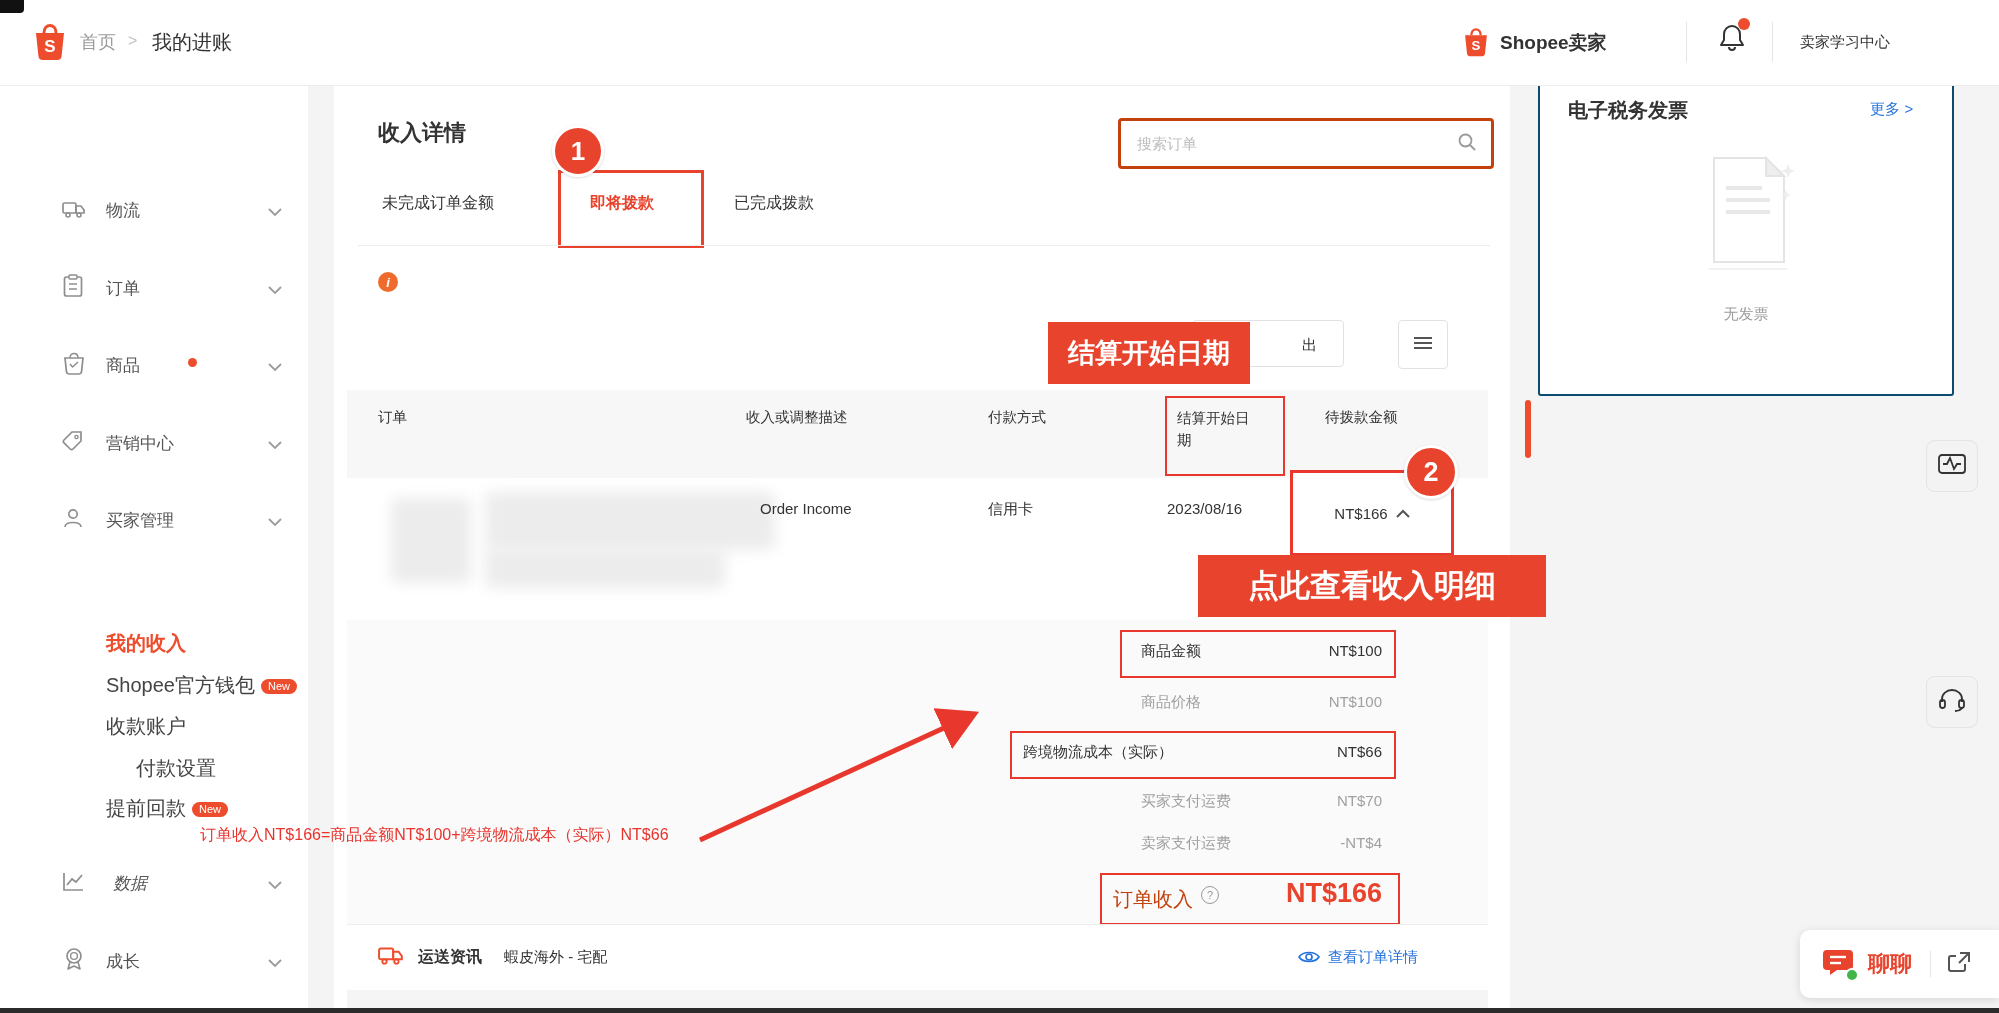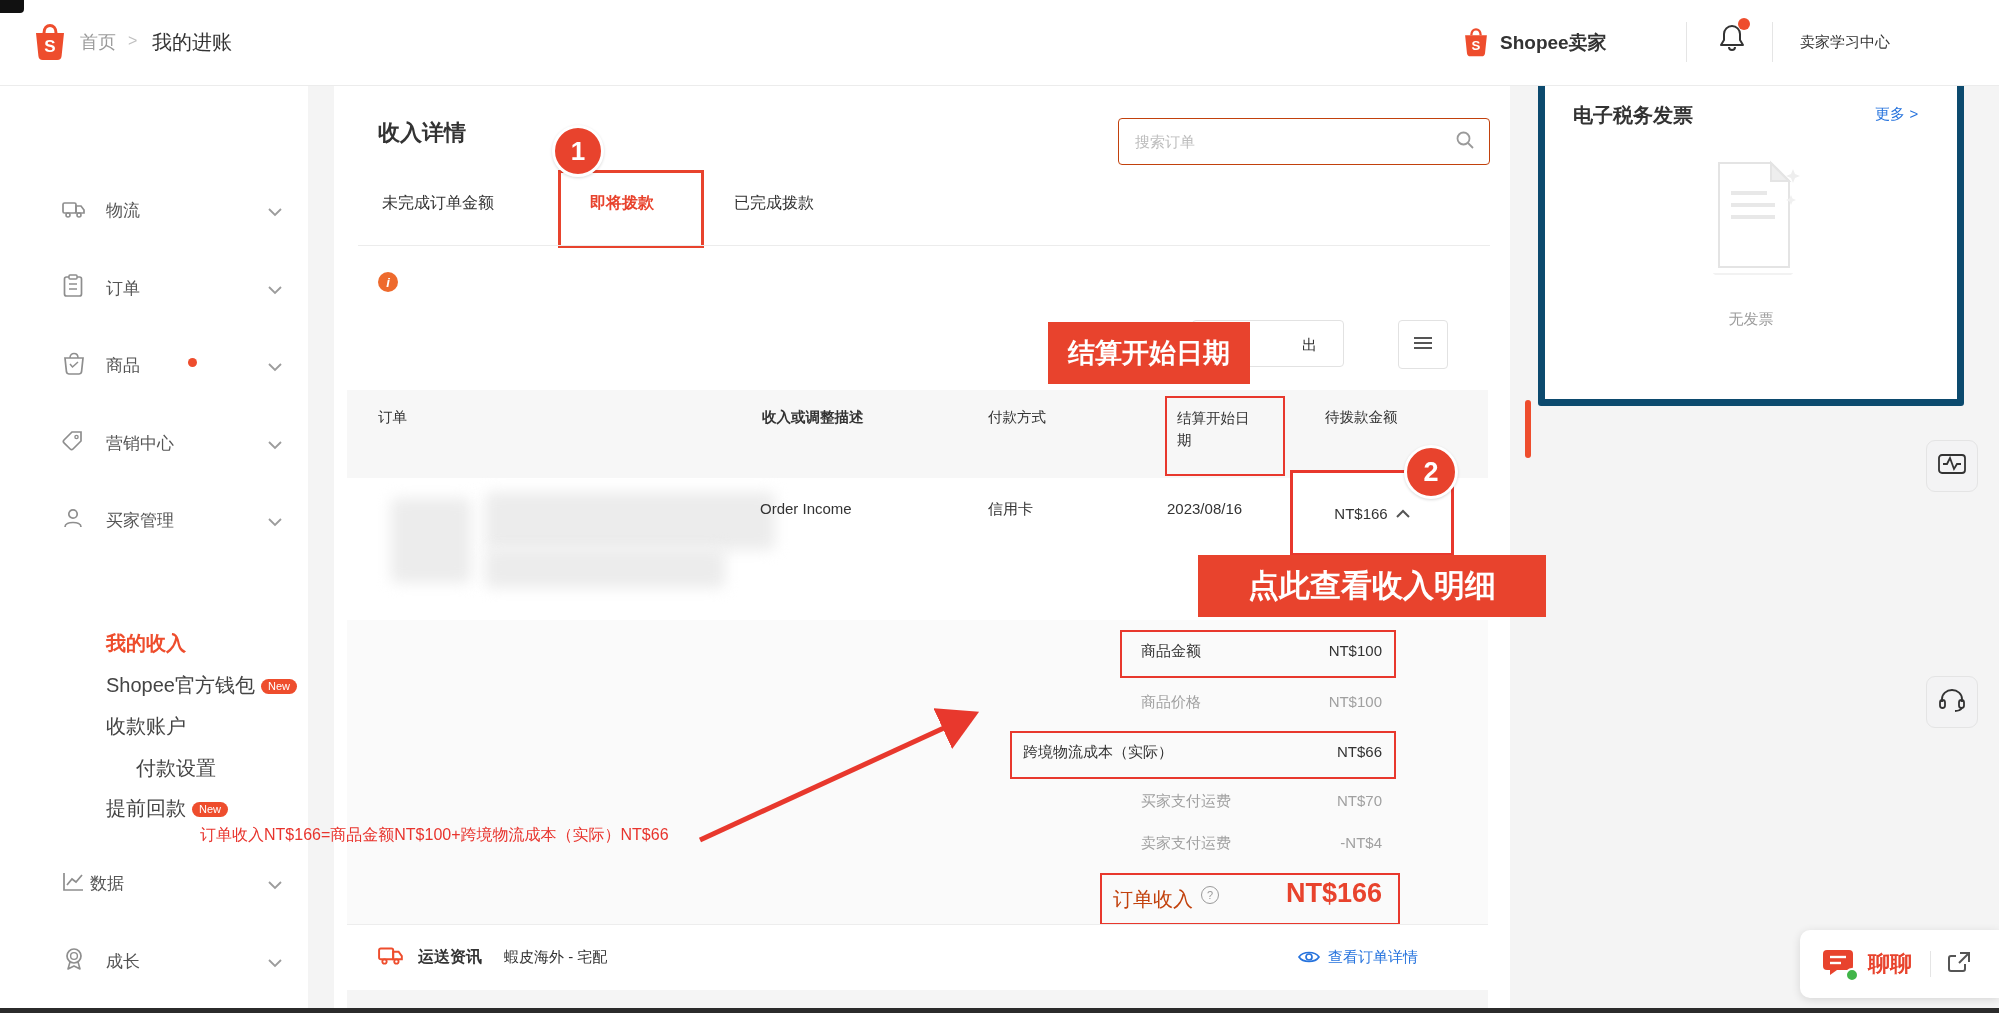--- a/index.html
+++ b/index.html
@@ -24,21 +24,21 @@
   .sideicon{color:#8e8e8e;}
   .chev{color:#9c9c9c;}
   
   .maincard{left:334px;top:85px;width:1176px;height:928px;background:#fff;z-index:4;}
   .pg-title{color:#333;font-size:22px;font-weight:600;}
   .tab{font-size:16px;color:#333;}
   .tab.active{color:#e8432d;font-weight:700;}
   .tabbox{border:3px solid #e8432d;}
   .stepbadge{background:#e8432d;color:#fff;font-weight:700;border-radius:50%;border:3px solid #fff;
              display:flex;align-items:center;justify-content:center;z-index:25;box-shadow:0 1px 3px rgba(0,0,0,.15);}
-  .searchbox{border:1px solid #c2410c;border-radius:4px;background:#fff;display:flex;align-items:center;padding:0 14px;}
+  .searchbox{border:3px solid #c2410c;border-radius:4px;background:#fff;display:flex;align-items:center;padding:0 14px;}
   .searchbox input{border:0;outline:0;flex:1;font-size:15px;color:#333;font-family:inherit;background:transparent;}
   .searchbox input::placeholder{color:#bdbdbd;}
   .notice-ico{width:20px;height:20px;border-radius:50%;background:#ee6a2d;color:#fff;font-size:13px;font-weight:700;
               display:flex;align-items:center;justify-content:center;font-style:italic;}
   .notice-txt{color:#333;font-size:15px;}
   .btn{background:#fff;border:1px solid #e2e2e2;border-radius:4px;color:#333;font-size:15px;}
   .callout{background:#e8432d;color:#fff;font-weight:700;display:flex;align-items:center;justify-content:center;z-index:22;}
   .thead{background:#f7f7f7;}
   .th{color:#333;font-size:14.5px;line-height:22px;}
   .redbox{border:2px solid #e8382d;}
@@ -51,21 +51,21 @@
   .bd-val-gray{color:#a0a0a0;font-size:15px;text-align:right;}
   .bd-total-label{color:#c2410c;font-size:20px;font-weight:500;}
   .bd-total-val{color:#e8432d;font-size:27px;font-weight:700;text-align:right;}
   .helpcirc{display:inline-flex;width:16px;height:16px;border:1.4px solid #9a9a9a;border-radius:50%;color:#9a9a9a;
             font-size:11px;align-items:center;justify-content:center;margin-left:6px;vertical-align:1px;}
   .annot{color:#e8342d;font-size:16px;}
   .ship-label{color:#333;font-size:16px;font-weight:700;}
   .ship-val{color:#333;font-size:15px;}
   .bluelink{color:#2673dd;font-size:15px;}
   
-  .rpanel{left:1538px;top:73px;width:412px;height:319px;background:#fff;border:7px solid #0c4a6e;border-radius:3px;z-index:6;}
+  .rpanel{left:1538px;top:73px;width:412px;height:319px;background:#fff;border:2px solid #0c4a6e;border-radius:3px;z-index:6;}
   .rp-title{color:#333;font-size:20px;font-weight:600;}
   .rp-more{color:#2673dd;font-size:15px;}
   .rp-empty{color:#9c9c9c;font-size:15px;}
   .fab{background:#f3f3f4;border:1px solid #e4e4e4;border-radius:9px;display:flex;align-items:center;justify-content:center;color:#333;z-index:8;}
   .chatbar{left:1800px;top:930px;width:199px;height:68px;background:#fff;border-radius:10px 0 0 10px;
            box-shadow:0 2px 10px rgba(0,0,0,.12);display:flex;align-items:center;z-index:40;}
   .chat-txt{color:#e8432d;font-size:22px;font-weight:700;}
   .botbar{left:0;top:1008px;width:1999px;height:5px;background:#2b2b2b;z-index:50;}
   .blob{left:0;top:0;width:24px;height:13px;background:#111;border-radius:0 0 4px 0;z-index:60;}
 </style>
@@ -185,21 +185,21 @@
     <div class="abs side-sub" style="left:124px;top:670px;margin-left:12px;">付款设置</div>
     <div class="abs" style="left:106px;top:710px;"><span class="side-sub">提前回款</span><span class="newpill">New</span></div>
 
     <div class="abs" style="left:0;top:783px;width:308px;height:30px;">
       <span class="abs sideicon" style="left:62px;top:3px;">
         <svg width="23" height="21" viewBox="0 0 23 21">
             <polyline points="2,2 2,19 21,19" fill="none" stroke="currentColor" stroke-width="1.7"></polyline>
             <polyline points="5,14 10,8 14,11 20,4" fill="none" stroke="currentColor" stroke-width="1.7"></polyline>
           </svg>
       </span>
-      <span class="abs side-label" style="left:90px;top:4px;">数据</span>
+      <span class="abs side-label" style="left:113px;top:4px;font-style:italic;">数据</span>
       <span class="abs chev" style="left:268px;top:8px;"><svg width="14" height="9" viewBox="0 0 14 9">
             <polyline points="1,1 7,7 13,1" fill="none" stroke="currentColor" stroke-width="1.8"></polyline>
           </svg></span>
     </div>
 
     <div class="abs" style="left:0;top:861px;width:308px;height:30px;">
       <span class="abs sideicon" style="left:63px;top:1px;">
         <svg width="22" height="25" viewBox="0 0 22 25">
             <circle cx="11" cy="9" r="7" fill="none" stroke="currentColor" stroke-width="1.7"></circle>
             <circle cx="11" cy="9" r="3.4" fill="none" stroke="currentColor" stroke-width="1.4"></circle>
@@ -240,21 +240,21 @@
             <line x1="0" y1="2" x2="18" y2="2" stroke="#555" stroke-width="2"></line>
             <line x1="0" y1="7" x2="18" y2="7" stroke="#555" stroke-width="2"></line>
             <line x1="0" y1="12" x2="18" y2="12" stroke="#555" stroke-width="2"></line>
           </svg></span>
     </div>
 
     <div class="abs callout" style="left:714px;top:237px;width:202px;height:62px;font-size:27px;">结算开始日期</div>
 
     <div class="abs thead" style="left:13px;top:305px;width:1141px;height:88px;">
       <span class="abs th" style="left:31px;top:16px;">订单</span>
-      <span class="abs th" style="left:415px;top:16px;font-weight:bold;">收入或调整描述</span>
+      <span class="abs th" style="left:399px;top:16px;">收入或调整描述</span>
       <span class="abs th" style="left:641px;top:16px;">付款方式</span>
       <div class="abs redbox" style="left:818px;top:6px;width:116px;height:76px;">
         <span class="abs th" style="left:10px;top:9px;width:86px;">结算开始日期</span>
       </div>
       <span class="abs th" style="left:978px;top:16px;">待拨款金额</span>
     </div>
 
     <div class="abs" style="left:13px;top:393px;width:1141px;height:132px;background:#fff;">
       <div class="abs blurblob" style="left:44px;top:20px;width:80px;height:85px;"></div>
       <div class="abs blurblob" style="left:138px;top:14px;width:290px;height:58px;"></div>

